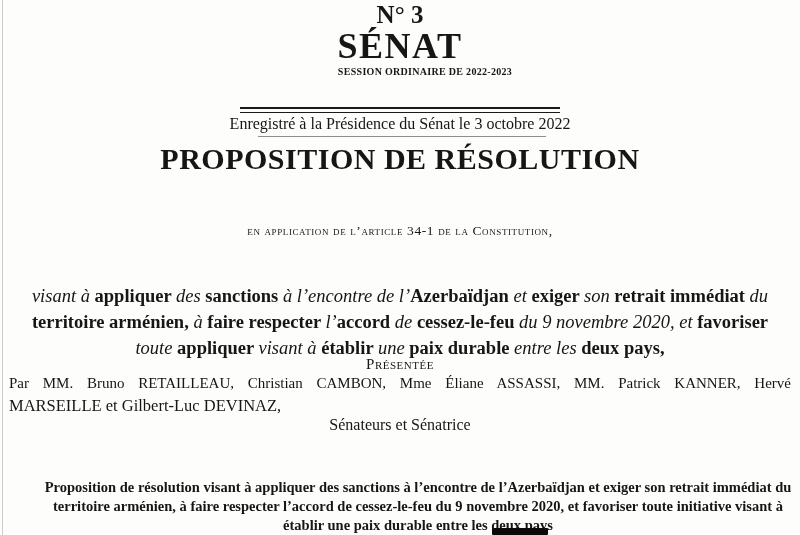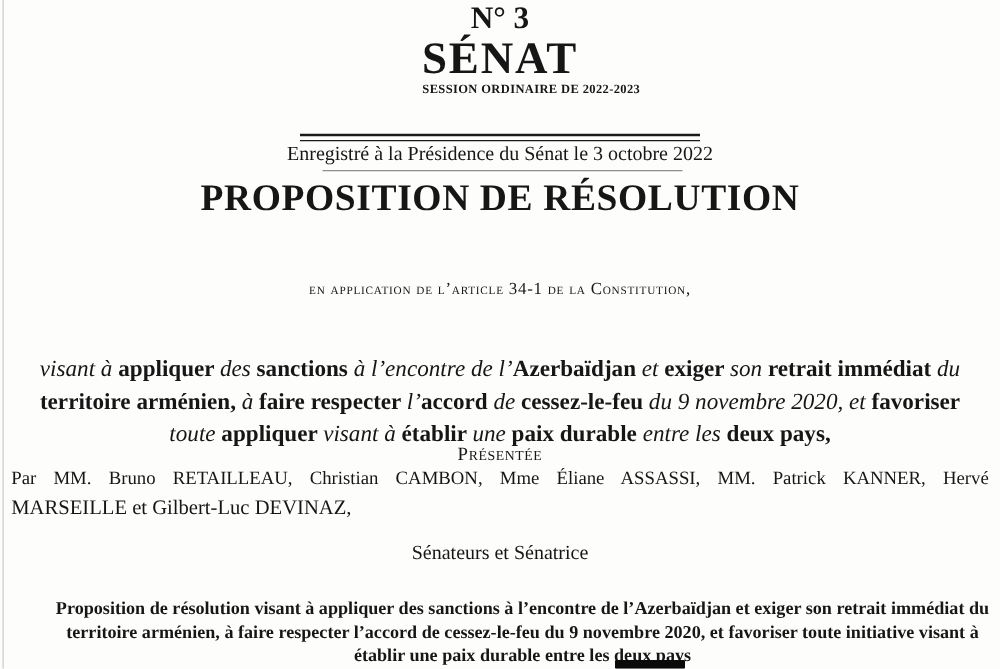--- a/index.html
+++ b/index.html
@@ -52,21 +52,21 @@
     position: absolute; left: 0; top: 375px; width: 800px;
     padding: 0 9px; box-sizing: border-box;
     font-size: 15px;
     text-align: justify; text-align-last: justify;
     white-space: nowrap;
   }
   .authors-2 {
     position: absolute; left: 9px; top: 396px;
     font-size: 16.5px; text-align: left;
   }
-  .role         { top: 416px; font-size: 16px; margin-top: 18px; }
+  .role         { top: 416px; font-size: 16px; }
 
   .summary      { top: 478px; font-size: 14.5px; font-weight: bold; line-height: 19px; }
   .summary-line { white-space: nowrap; margin-left: 36px; }
 
   .black-bar {
     position: absolute; left: 492px; top: 528px;
     width: 56px; height: 7px;
     background: var(--artifact, #0a0a0a);
     border-radius: 1px;
   }

